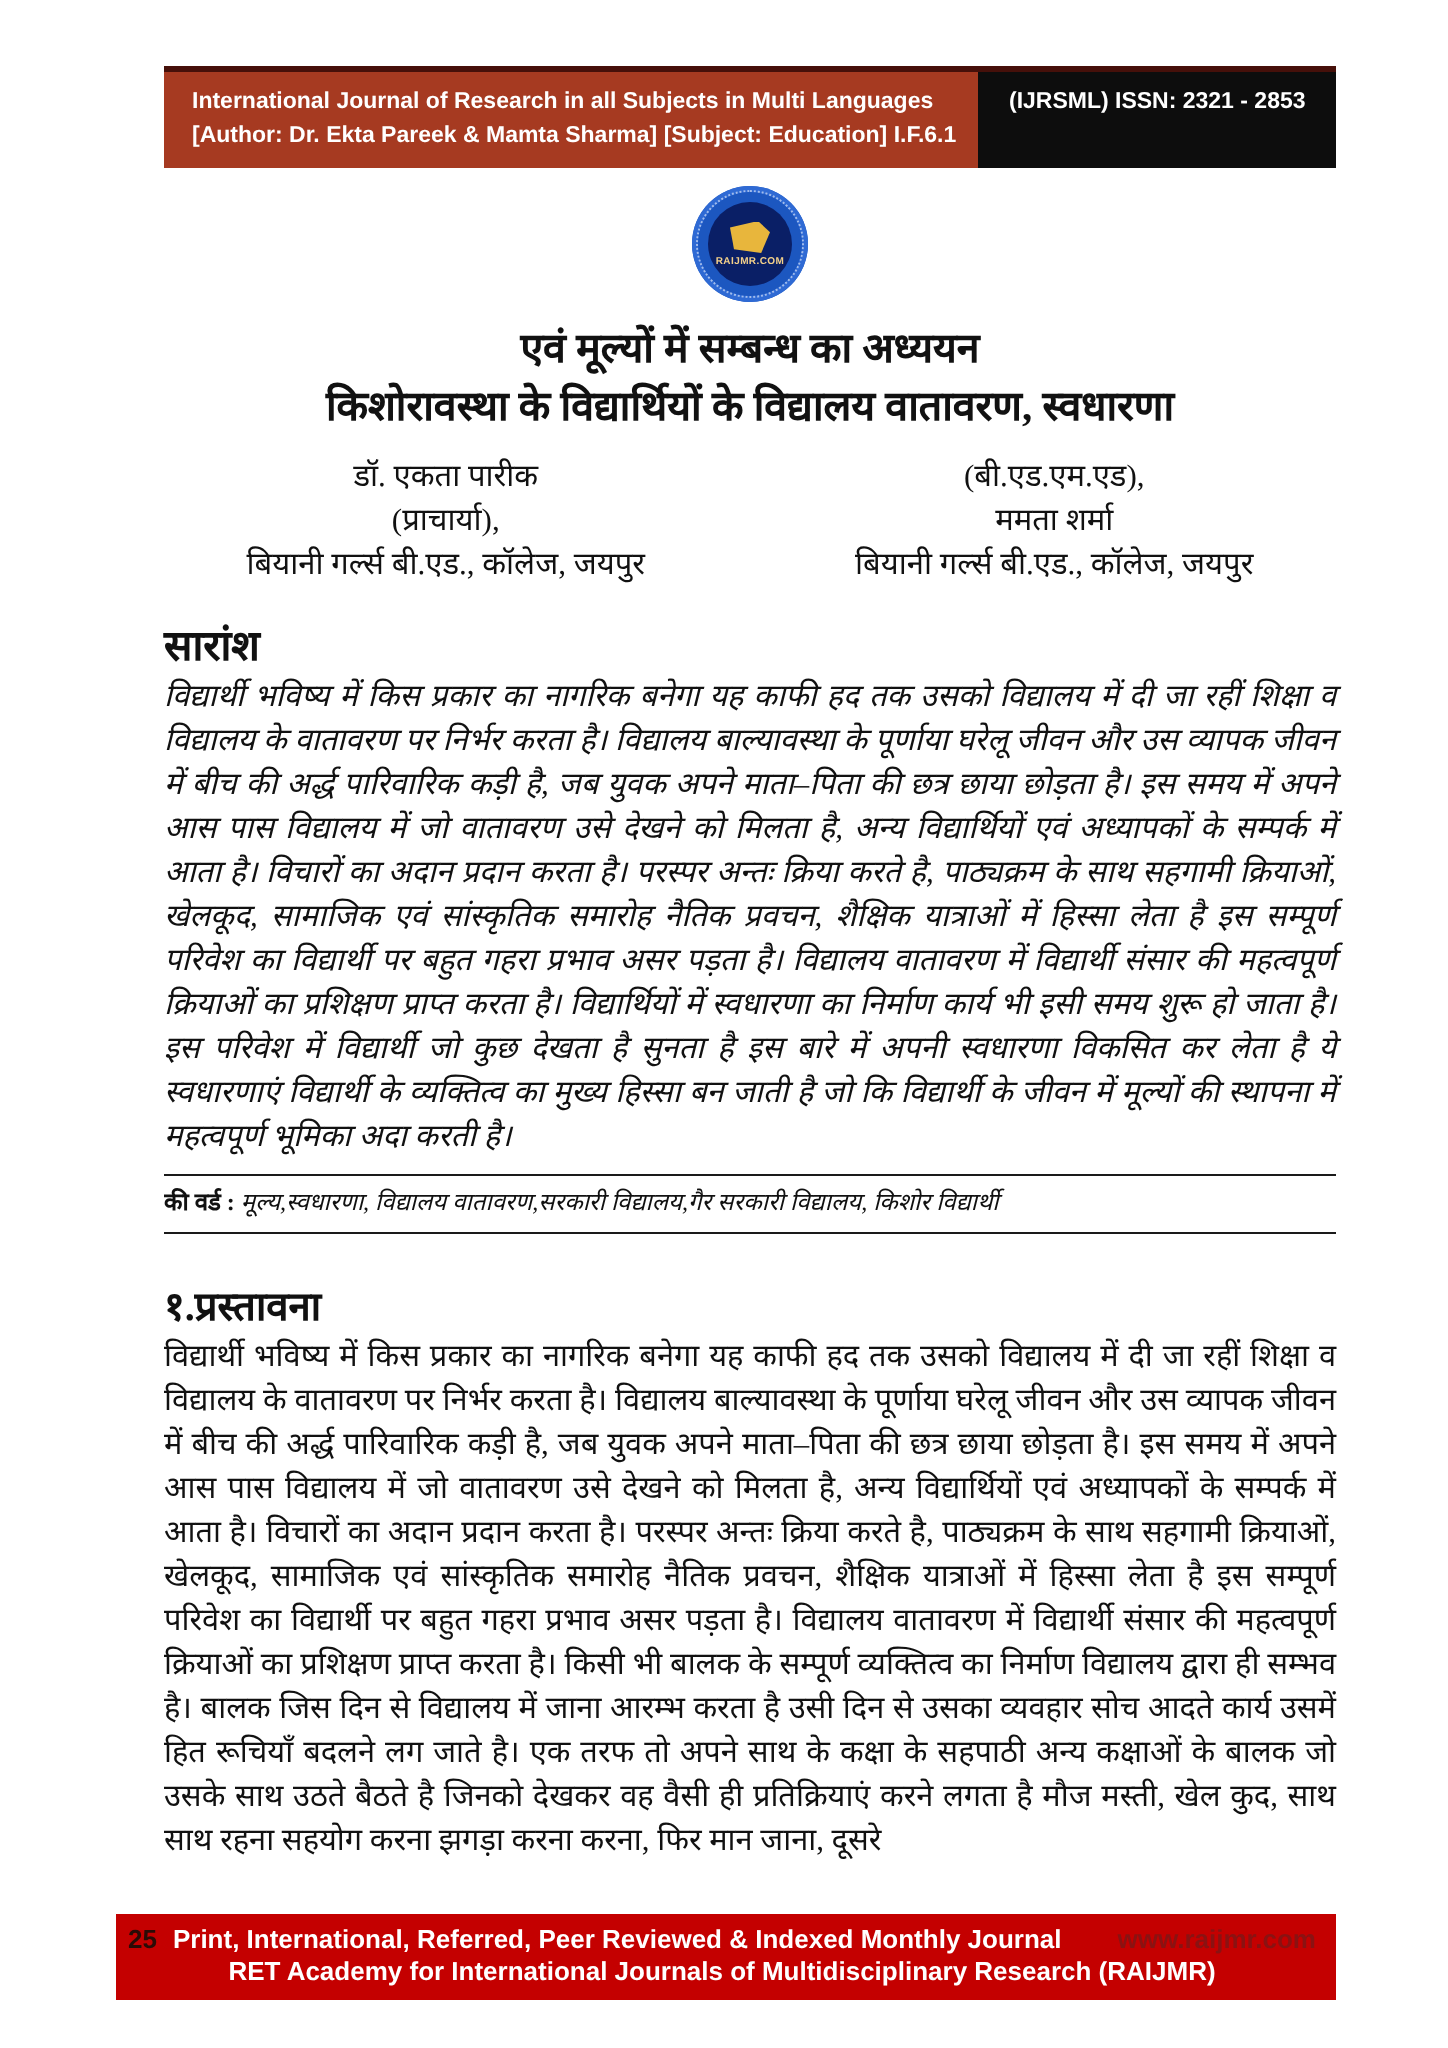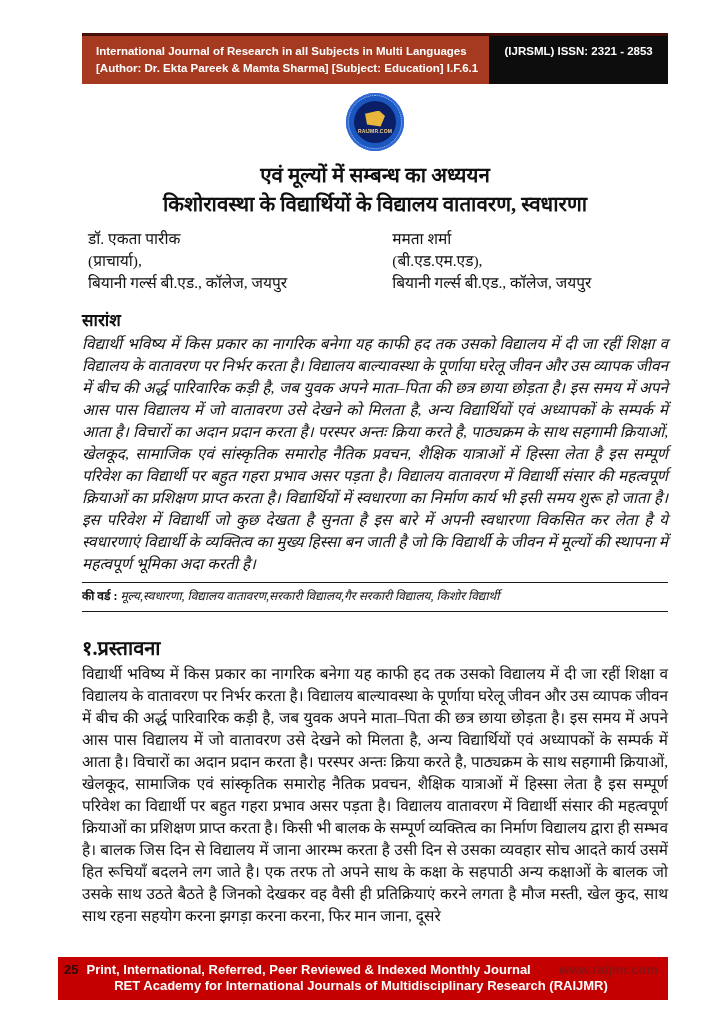--- a/index.html
+++ b/index.html
@@ -71,24 +71,24 @@
     text-align: center; font-weight: bold;
     font-size: 20.5px; line-height: 29px;
     margin-top: 10px;
   }
 
   
   .authors {
     display: flex; justify-content: space-between;
     margin-top: 9px; padding: 0 6px;
   }
-  .author-block { width: 47%; font-size: 15.5px; line-height: 22px; }
+  .author-block { width: 47%; text-align: center; font-size: 15.5px; line-height: 22px; }
 
   
-  .section-heading { font-weight: bold; font-size: 17px; margin-top: 14px; }
+  .section-heading { font-weight: bold; font-size: 21px; margin-top: 14px; }
   .abstract-body {
     font-style: italic; text-align: justify;
     font-size: 15.4px; line-height: 22px; margin-top: 2px;
   }
   .rule { border: none; border-top: 1.6px solid #1a1a1a; margin: 0; }
   .rule-top { margin-top: 7px; }
   .keywords-line {
     font-size: 12px; line-height: 21px; padding: 3px 0 4px 0;
     white-space: nowrap; overflow: hidden;
   }
@@ -144,22 +144,22 @@
     <div>किशोरावस्था के विद्यार्थियों के विद्यालय वातावरण, स्वधारणा</div>
   </div>
 
   <div class="authors">
     <div class="author-block">
       <div>डॉ. एकता पारीक</div>
       <div>(प्राचार्या),</div>
       <div>बियानी गर्ल्स बी.एड., कॉलेज, जयपुर</div>
     </div>
     <div class="author-block">
+      <div>(बी.एड.एम.एड),</div>
       <div>ममता शर्मा</div>
-      <div>(बी.एड.एम.एड),</div>
       <div>बियानी गर्ल्स बी.एड., कॉलेज, जयपुर</div>
     </div>
   </div>
 
   <div class="section-heading">सारांश</div>
   <div class="abstract-body">विद्यार्थी भविष्य में किस प्रकार का नागरिक बनेगा यह काफी हद तक उसको विद्यालय में दी जा रहीं शिक्षा व विद्यालय के वातावरण पर निर्भर करता है। विद्यालय बाल्यावस्था के पूर्णाया घरेलू जीवन और उस व्यापक जीवन में बीच की अर्द्ध पारिवारिक कड़ी है, जब युवक अपने माता–पिता की छत्र छाया छोड़ता है। इस समय में अपने आस पास विद्यालय में जो वातावरण उसे देखने को मिलता है, अन्य विद्यार्थियों एवं अध्यापकों के सम्पर्क में आता है। विचारों का अदान प्रदान करता है। परस्पर अन्तः क्रिया करते है, पाठ्यक्रम के साथ सहगामी क्रियाओं, खेलकूद, सामाजिक एवं सांस्कृतिक समारोह नैतिक प्रवचन, शैक्षिक यात्राओं में हिस्सा लेता है इस सम्पूर्ण परिवेश का विद्यार्थी पर बहुत गहरा प्रभाव असर पड़ता है। विद्यालय वातावरण में विद्यार्थी संसार की महत्वपूर्ण क्रियाओं का प्रशिक्षण प्राप्त करता है।  विद्यार्थियों में स्वधारणा का निर्माण कार्य भी इसी समय शुरू हो जाता है। इस परिवेश में विद्यार्थी जो कुछ देखता है सुनता है इस बारे में अपनी स्वधारणा विकसित कर लेता है ये स्वधारणाएं विद्यार्थी के व्यक्तित्व का मुख्य हिस्सा बन जाती है जो कि विद्यार्थी के जीवन में मूल्यों की स्थापना में महत्वपूर्ण भूमिका अदा करती है।</div>
 
   <hr class="rule rule-top">
   <div class="keywords-line">
     <span class="keywords-label">की वर्ड :</span>

